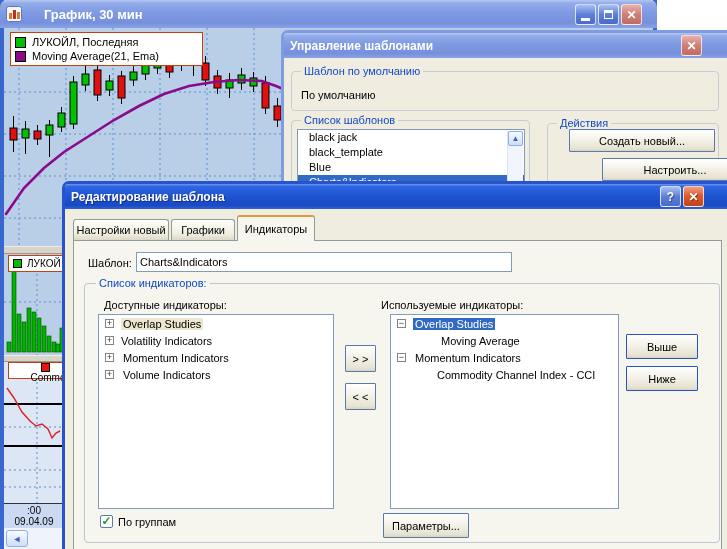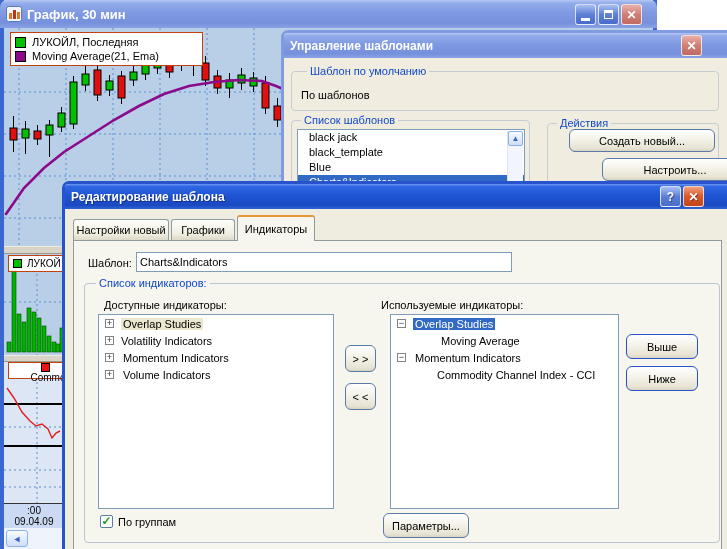--- a/index.html
+++ b/index.html
@@ -8,21 +8,21 @@
           font-family:"Liberation Sans",sans-serif;font-size:11px;color:#000;}
 
   
   .win{position:absolute;}
   .frame{border:3px solid #3a66d0;border-radius:7px 7px 0 0;}
   .titlebar{position:absolute;left:0;top:0;right:0;height:25px;color:#fff;font-weight:bold;
             font-size:12px;display:flex;align-items:center;padding-left:6px;
             border-radius:4px 4px 0 0;}
   .titlebar.active{background:linear-gradient(180deg,#6d97f2 0%,#2f66e2 10%,#1f55d3 45%,#1a49c2 85%,#2f63d8 100%);
             text-shadow:1px 1px 1px rgba(0,0,40,.45);}
-  .titlebar.inactive{background:linear-gradient(180deg,#b5c6f2 0%,#92abe9 12%,#7f9ae2 45%,#7690dc 82%,#8aa2e6 100%);}
+  .titlebar.inactive{background:linear-gradient(180deg,#b5c6f2 0%,#92abe9 12%,#7f9ae2 45%,#7690dc 82%,#8aa2e6 100%);gap:17px;}
   .tb-btn{width:21px;height:21px;border:1px solid rgba(255,255,255,.75);border-radius:3px;
           display:flex;align-items:center;justify-content:center;color:#fff;font-weight:bold;
           font-size:12px;margin-left:2px;flex:none;}
   .tb-blue{background:linear-gradient(180deg,#a9c0f2,#5d7fd8 50%,#4a6bc8);}
   .tb-pink{background:linear-gradient(180deg,#e8b0a8,#cf7f78 50%,#c06a62);}
   .tb-red{background:linear-gradient(180deg,#f0a080,#dd5c2e 45%,#c24416);}
   .glyph-min{width:9px;height:3px;background:#fff;margin-top:10px;}
   .glyph-max{width:9px;height:9px;border:1px solid #fff;border-top-width:3px;}
 
   
@@ -62,21 +62,21 @@
   .grp-label{position:absolute;background:#f0ede0;color:#1048c8;padding:0 3px;z-index:2;}
   .listbox{position:absolute;background:#fff;border:1px solid #7f9db9;overflow:hidden;}
   .lrow{height:15px;line-height:15px;padding-left:11px;white-space:nowrap;}
   .lrow.sel{background:#316ac5;color:#fff;}
   .trow{height:17px;display:flex;align-items:center;white-space:nowrap;}
   .tbox{width:9px;height:9px;border:1px solid #848484;background:#fff;font-size:9px;line-height:7px;
         text-align:center;flex:none;color:#333;}
   .tlabel{padding:0 2px;}
   .tlabel.sel-pale{background:#ece7cf;}
   .tlabel.sel-blue{background:#316ac5;color:#fff;}
-  .xpbtn{position:absolute;border:1px solid #5a7aa8;border-radius:6px;color:#000;font-size:11px;
+  .xpbtn{position:absolute;border:1px solid #5a7aa8;border-radius:1px;color:#000;font-size:11px;
          background:linear-gradient(180deg,#ffffff,#f4f2e8 45%,#e7e3d3 88%,#d8d3c3);
          display:flex;align-items:center;justify-content:center;box-shadow:inset 0 1px 0 #fff;}
   .xpbtn.bluer{border-color:#2a52c8;}
   .scrollcol{position:absolute;top:1px;bottom:1px;right:1px;width:16px;background:#f2f5fd;border-left:1px solid #dce4f6;}
   .sc-up{position:absolute;left:0;top:0;width:15px;height:15px;border:1px solid #8cb0e8;border-radius:2px;
          background:linear-gradient(180deg,#f8fbff,#cfddf8);color:#3a5fc8;font-size:8px;
          display:flex;align-items:center;justify-content:center;}
   .sc-thumb{position:absolute;left:0;top:74px;width:15px;height:28px;border:1px solid #8cb0e8;border-radius:2px;
          background:linear-gradient(90deg,#cfddf8,#aac4f2);}
   
@@ -253,22 +253,22 @@
 
   <div id="mgr" class="win frame">
     <div class="titlebar inactive">
       <span>Управление шаблонами</span>
       <div class="tb-btn tb-pink" style="position:absolute;right:28px;top:2px;">
           <span>✕</span>
         </div>
     </div>
     <div class="client">
       <div class="grp" style="left:7px;top:13px;width:428px;height:40px;"></div>
-      <div class="grp-label" style="left:23px;top:7px;text-align:right;">Шаблон по умолчанию</div>
-      <div class="plabel" style="left:17px;top:31px;">По шаблонов</div>
+      <div class="grp-label" style="left:17px;top:7px;text-align:right;">Шаблон по умолчанию</div>
+      <div class="plabel" style="left:17px;top:31px;">По умолчанию</div>
 
       <div class="grp" style="left:7px;top:62px;width:239px;height:148px;"></div>
       <div class="grp-label" style="left:17px;top:56px;">Список шаблонов</div>
       <div class="listbox" style="left:13px;top:71px;width:228px;height:132px;" id="tpl-list">
         <div class="lrow">black jack</div>
           <div class="lrow">black_template</div>
           <div class="lrow">Blue</div>
           <div class="lrow sel">Charts&amp;Indicators</div>
           <div class="scrollcol">
           <div class="sc-up">

